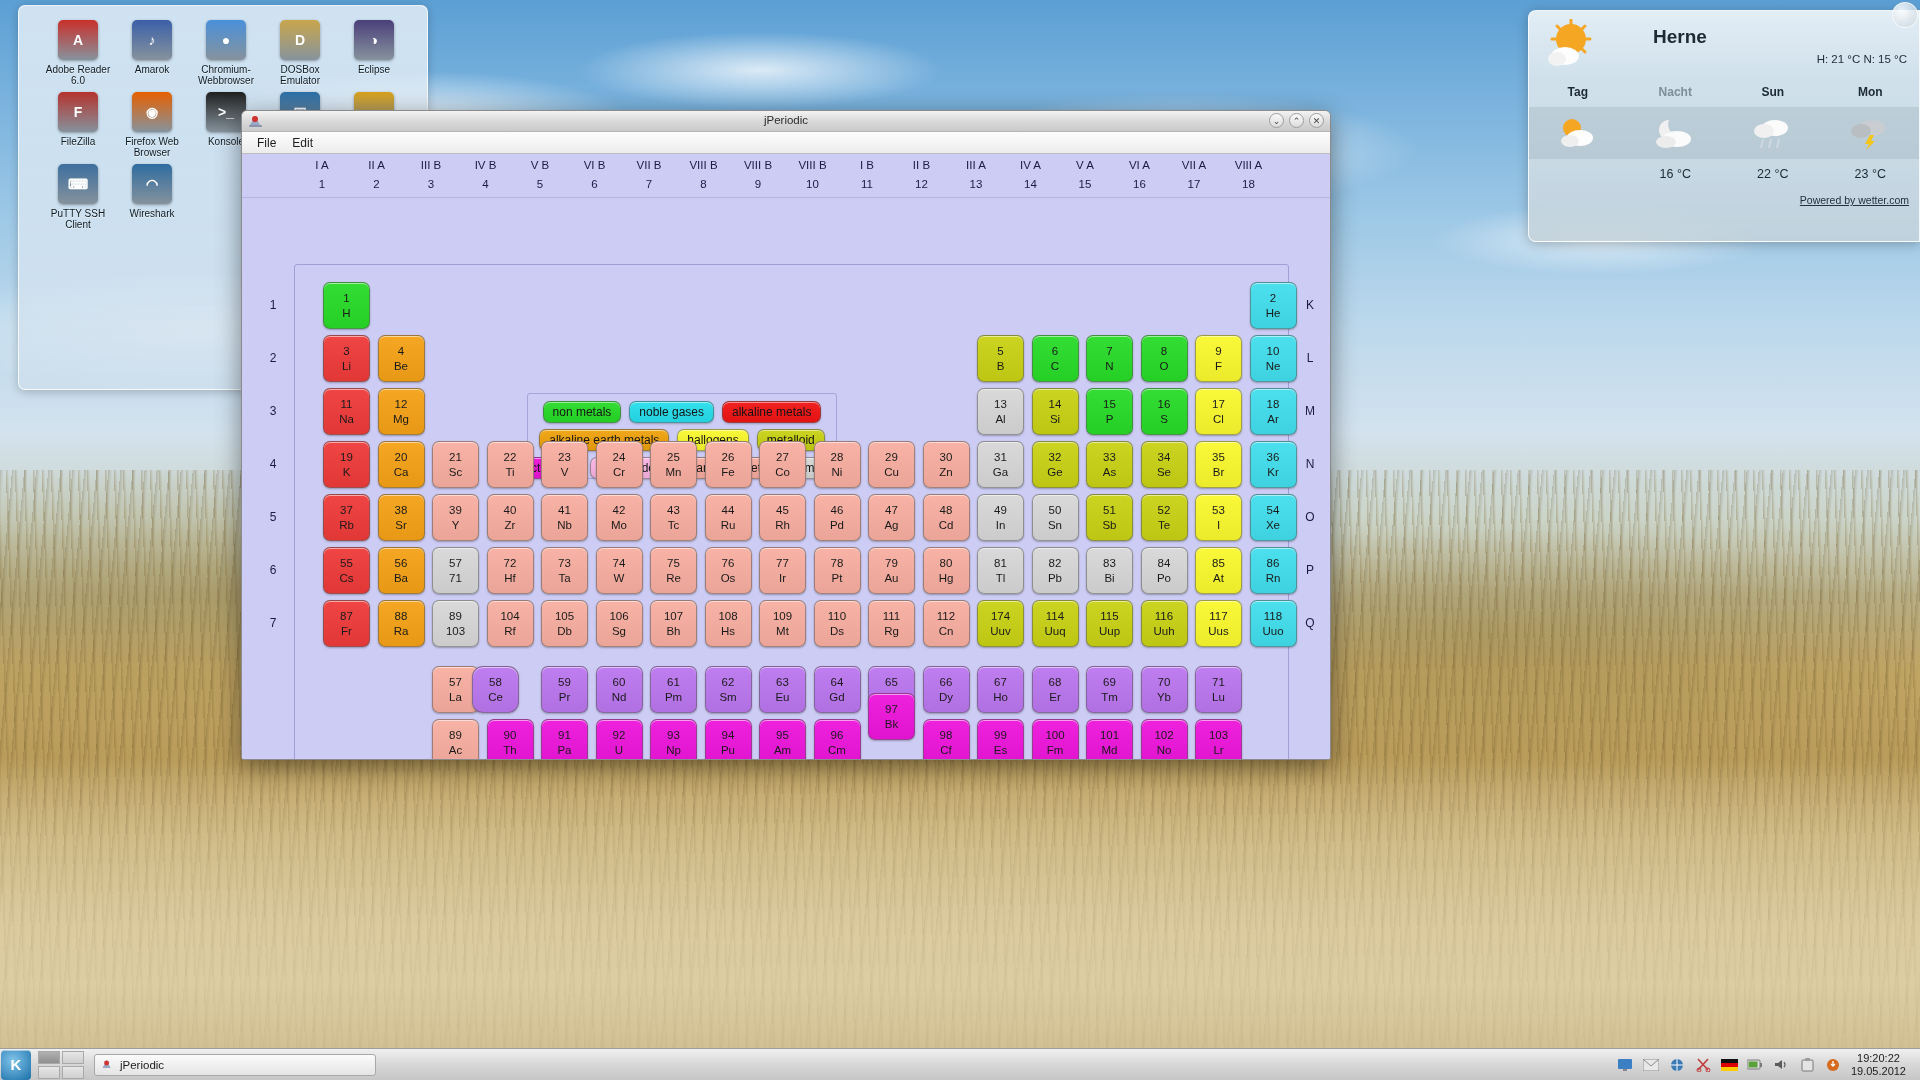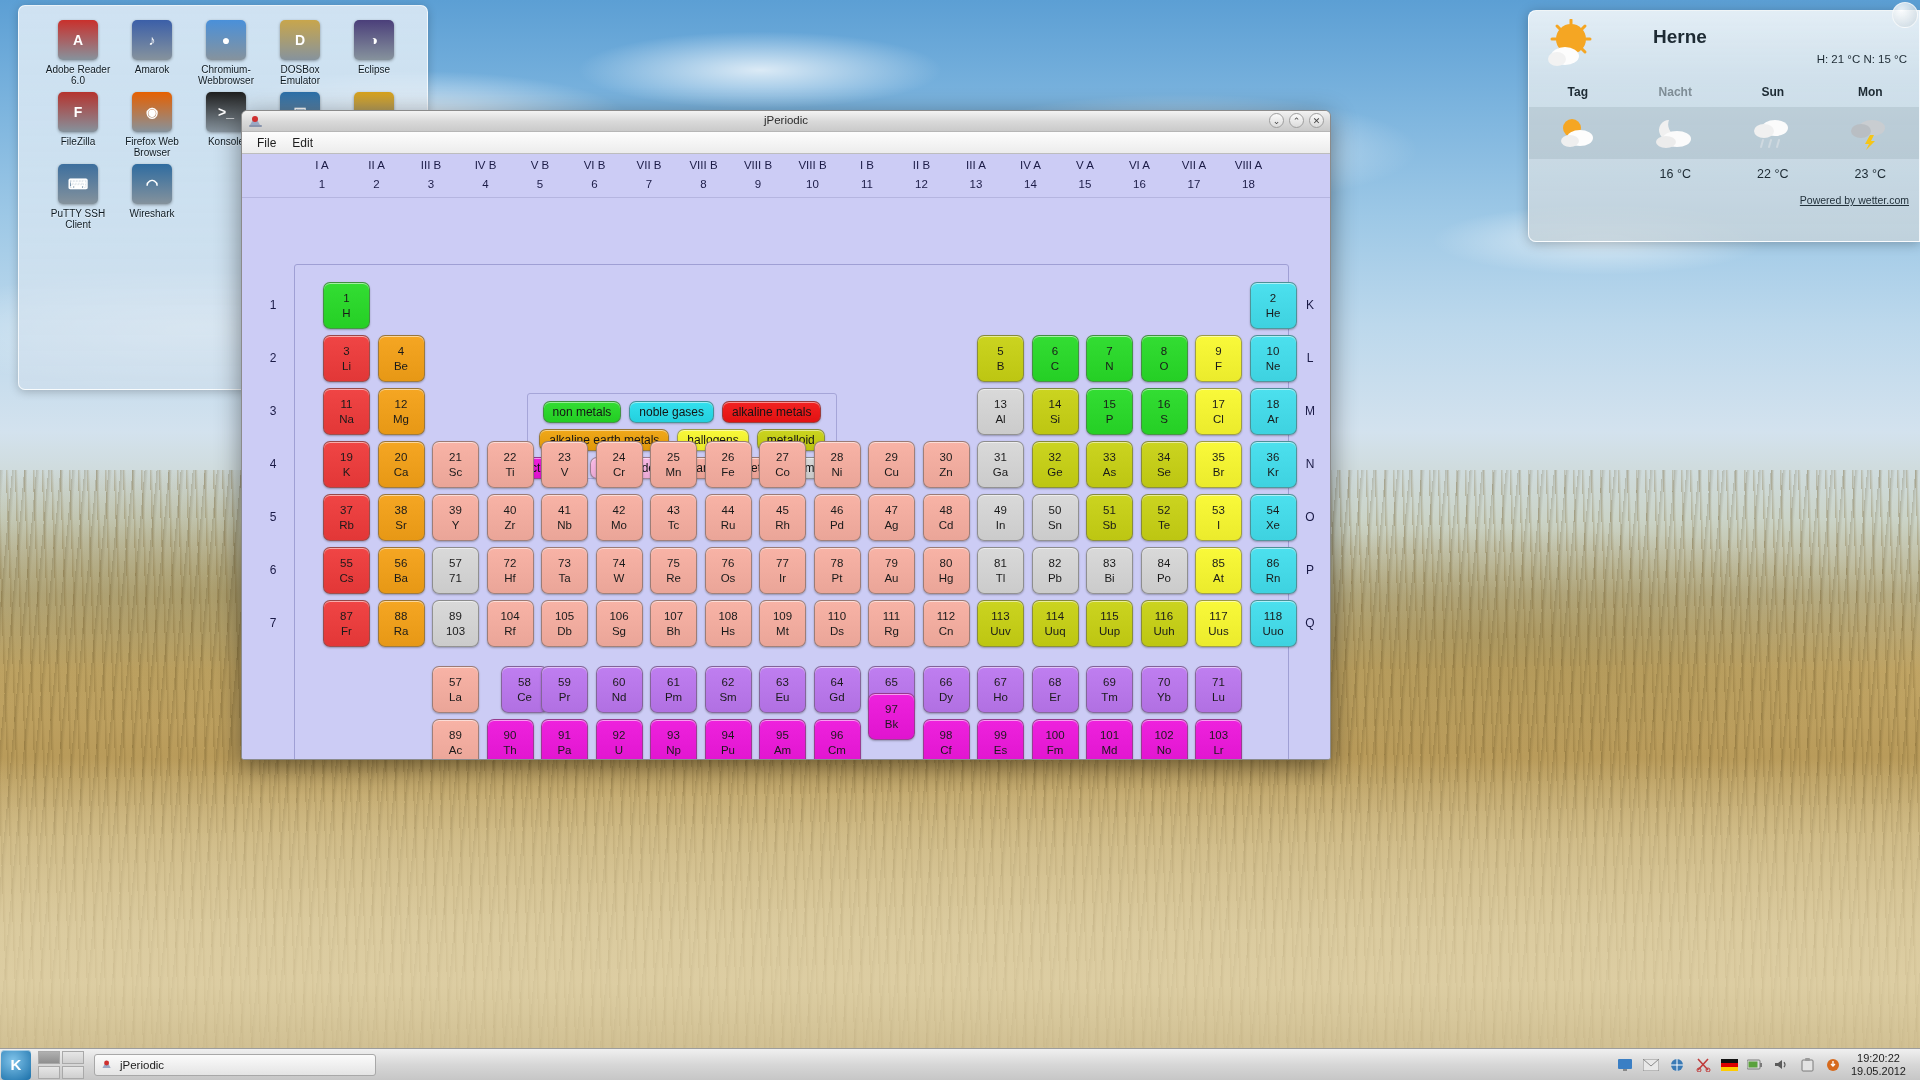--- a/index.html
+++ b/index.html
@@ -812,21 +812,21 @@
         </div>
         <div class="el" style="left: 573px; top: 335px; background: linear-gradient(rgb(248, 179, 166), rgb(234, 165, 152));">
           <span class="num">111</span>
           <span class="sym">Rg</span>
         </div>
         <div class="el" style="left: 627.5px; top: 335px; background: linear-gradient(rgb(248, 179, 166), rgb(234, 165, 152));">
           <span class="num">112</span>
           <span class="sym">Cn</span>
         </div>
         <div class="el" style="left: 682px; top: 335px; background: linear-gradient(rgb(203, 212, 32), rgb(189, 198, 18));">
-          <span class="num">113</span>
+          <span class="num">174</span>
           <span class="sym">Uuv</span>
         </div>
         <div class="el" style="left: 736.5px; top: 335px; background: linear-gradient(rgb(203, 212, 32), rgb(189, 198, 18));">
           <span class="num">114</span>
           <span class="sym">Uuq</span>
         </div>
         <div class="el" style="left: 791px; top: 335px; background: linear-gradient(rgb(203, 212, 32), rgb(189, 198, 18));">
           <span class="num">115</span>
           <span class="sym">Uup</span>
         </div>
@@ -839,21 +839,21 @@
           <span class="sym">Uus</span>
         </div>
         <div class="el" style="left: 954.5px; top: 335px; background: linear-gradient(rgb(76, 224, 238), rgb(62, 210, 224));">
           <span class="num">118</span>
           <span class="sym">Uuo</span>
         </div>
         <div class="el" style="left: 137px; top: 401px; background: linear-gradient(rgb(248, 179, 166), rgb(234, 165, 152));">
           <span class="num">57</span>
           <span class="sym">La</span>
         </div>
-        <div class="el" style="left: 206px; top: 401px; background: linear-gradient(rgb(191, 126, 240), rgb(177, 112, 226));">
+        <div class="el" style="left: 177px; top: 401px; background: linear-gradient(rgb(191, 126, 240), rgb(177, 112, 226)); border-radius: 11px;">
           <span class="num">58</span>
           <span class="sym">Ce</span>
         </div>
         <div class="el" style="left: 246px; top: 401px; background: linear-gradient(rgb(191, 126, 240), rgb(177, 112, 226));">
           <span class="num">59</span>
           <span class="sym">Pr</span>
         </div>
         <div class="el" style="left: 300.5px; top: 401px; background: linear-gradient(rgb(191, 126, 240), rgb(177, 112, 226));">
           <span class="num">60</span>
           <span class="sym">Nd</span>

